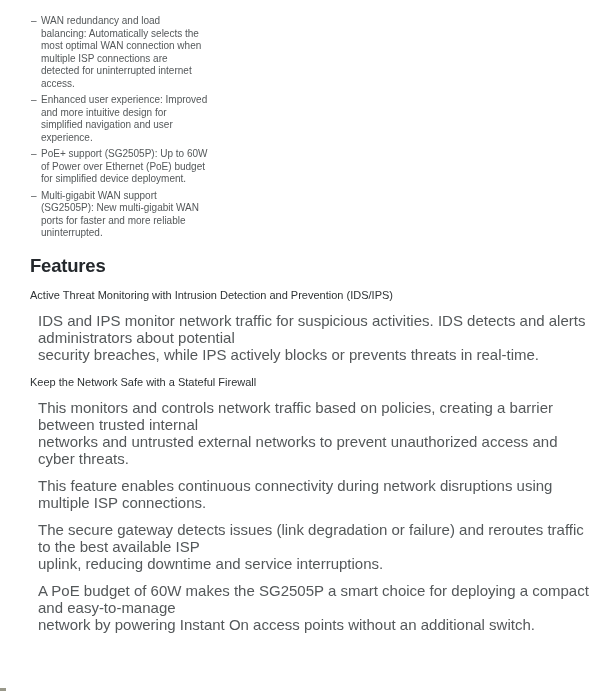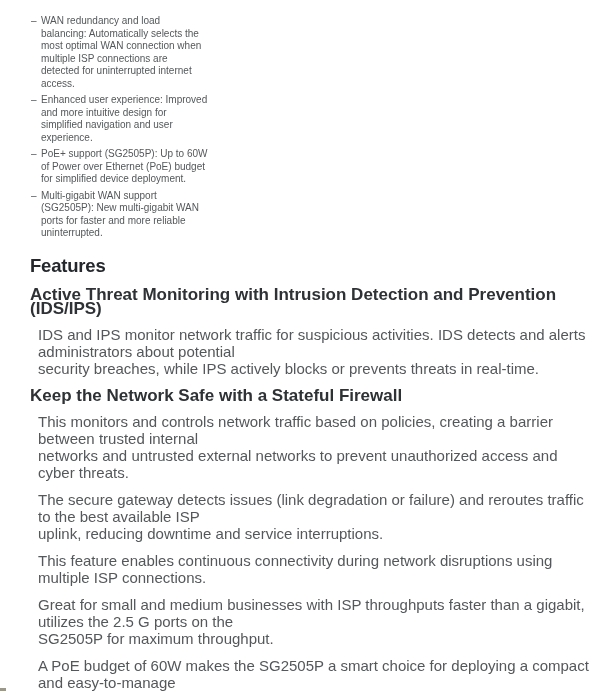--- a/index.html
+++ b/index.html
@@ -47,23 +47,23 @@
     font-size: 18.5px;
     line-height: 20px;
     font-weight: 700;
     letter-spacing: -0.2px;
     color: #24282c;
   }
   .content {
     margin: 0 10px 0 30px;
   }
   .sec-heading {
-    font-size: 17px;
+    font-size: 11px;
     line-height: 14px;
-    font-weight: 700;
+    font-weight: 400;
     color: #2e3234;
     margin: 12px 0 10px 0;
   }
   .para {
     font-size: 15px;
     line-height: 17px;
     color: #54585a;
     margin: 0 0 10px 8px;
     white-space: pre-line;
   }
@@ -123,28 +123,26 @@
 security breaches, while IPS actively blocks or prevents threats in real-time.</p>
     </div>
 
     <div class="section">
       <h2 class="sec-heading">Keep the Network Safe with a Stateful Firewall</h2>
       <p class="para">This monitors and controls network traffic based on policies, creating a barrier between trusted internal
 networks and untrusted external networks to prevent unauthorized access and cyber threats.</p>
     </div>
 
     <div class="section">
+      <p class="para">This feature enables continuous connectivity during network disruptions using multiple ISP connections.</p>
       <p class="para">The secure gateway detects issues (link degradation or failure) and reroutes traffic to the best available ISP
 uplink, reducing downtime and service interruptions.</p>
-      <p class="para">This feature enables continuous connectivity during network disruptions using multiple ISP connections.</p>
     </div>
 
     <div class="section">
-      <p class="para">Great for small and medium businesses with ISP throughputs faster than a gigabit, utilizes the 2.5 G ports on the
-SG2505P for maximum throughput.</p>
       <p class="para">A PoE budget of 60W makes the SG2505P a smart choice for deploying a compact and easy-to-manage
 network by powering Instant On access points without an additional switch.</p>
     </div>
 
   </div>
 
   <div class="corner-mark"></div>
 
 </div>
 

